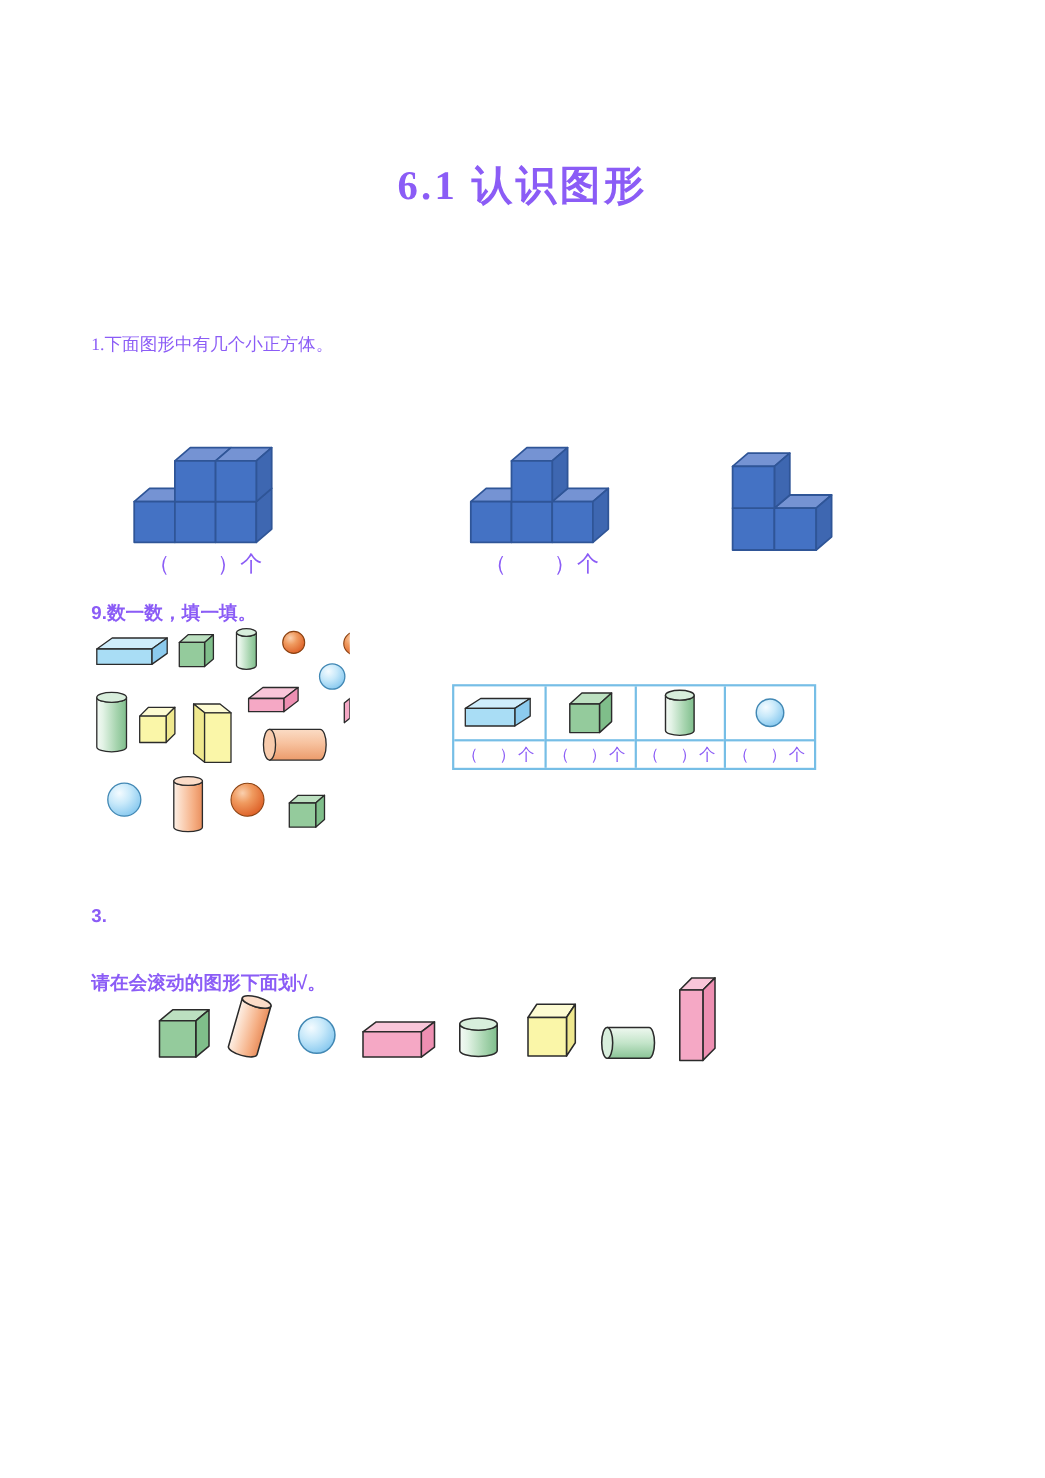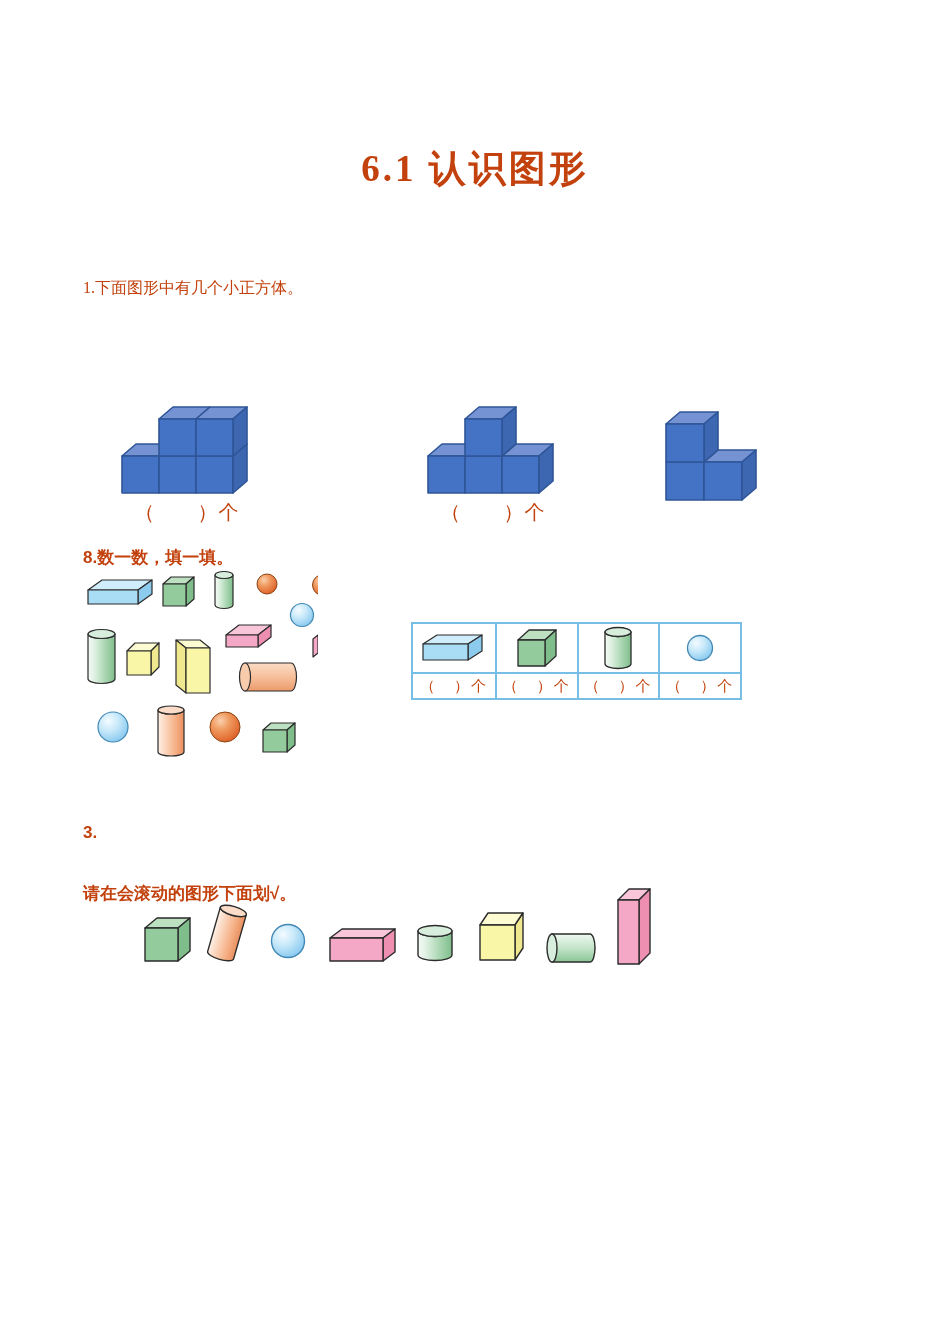--- a/index.html
+++ b/index.html
@@ -1,20 +1,20 @@
 <!DOCTYPE html>
 <html><head>
 <meta charset="utf-8">
 <style>
   html,body{margin:0;padding:0;background:#ffffff;}
   .page{position:relative;width:950px;height:1344px;background:#fff;overflow:hidden;
-        font-family:"Liberation Serif","DejaVu Serif",serif;color:#c2410c;}
+        font-family:"Liberation Serif","DejaVu Serif",serif;color:#8b5cf6;}
   .title{position:absolute;top:144px;left:0;width:950px;margin:0;text-align:center;
          font-size:37px;font-weight:600;letter-spacing:3px;}
-  .prompt-serif{position:absolute;font-size:16px;font-family:"Liberation Serif","DejaVu Serif",serif;}
+  .prompt-serif{position:absolute;font-size:16px;font-family:"Liberation Serif","DejaVu Serif",serif;margin-top:25px;}
   .prompt-hei{position:absolute;font-size:17px;font-weight:600;
               font-family:"Liberation Sans","DejaVu Sans",sans-serif;}
   .q1-prompt{left:83px;top:278px;}
   .fig1{position:absolute;left:120px;top:405px;}
   .fig2{position:absolute;left:426px;top:405px;}
   .fig3{position:absolute;left:664px;top:408px;}
   .count-label{position:absolute;font-size:20px;text-align:center;letter-spacing:1px;}
   .label1{left:128px;top:499px;width:118px;}
   .label2{left:434px;top:499px;width:118px;}
   .q2-prompt{left:83px;top:546px;}
@@ -113,21 +113,21 @@
       <path d="M78,54 l14,-12 v38 l-14,12 z" fill="#3E67B1"></path>
       <path d="M2,16 l14,-12 h38 l-14,12 z" fill="#7593D3"></path>
       <path d="M40,16 l14,-12 v38 l-14,12 z" fill="#3E67B1"></path>
       <rect x="2" y="16" width="38" height="38" fill="#4472C4"></rect>
     </g>
   </svg>
 
   <div class="count-label label1">（　　）个</div>
   <div class="count-label label2">（　　）个</div>
 
-  <div class="prompt-hei q2-prompt">8.数一数，填一填。</div>
+  <div class="prompt-hei q2-prompt">9.数一数，填一填。</div>
 
   <svg class="scatter" width="238" height="192" viewBox="0 0 238 192">
     <g stroke="#2b2b2b" stroke-width="1.2" stroke-linejoin="round">
       <g>
         <path d="M8,22 L22,12 H72 L58,22 Z" fill="#CFEDFB"></path>
         <path d="M58,22 L72,12 V26 L58,36 Z" fill="#8CCBEE"></path>
         <rect x="8" y="22" width="50" height="14" fill="#A9DDF5"></rect>
       </g>
       <g>
         <path d="M83,16 L91,9 H114 L106,16 Z" fill="#BCE0C0"></path>

